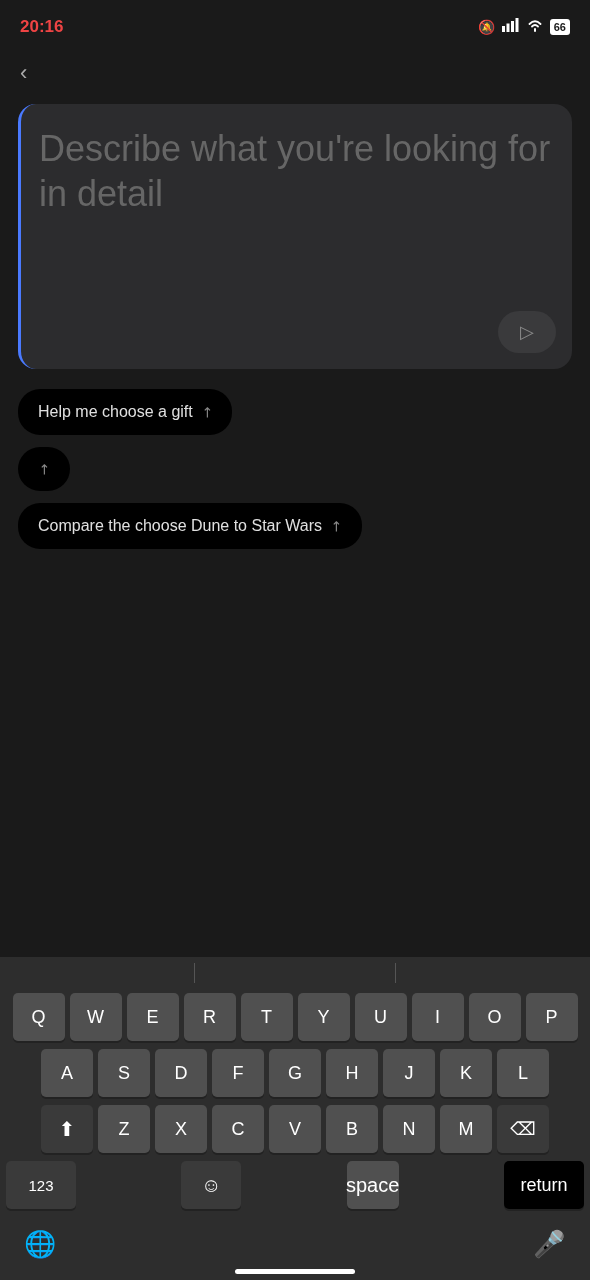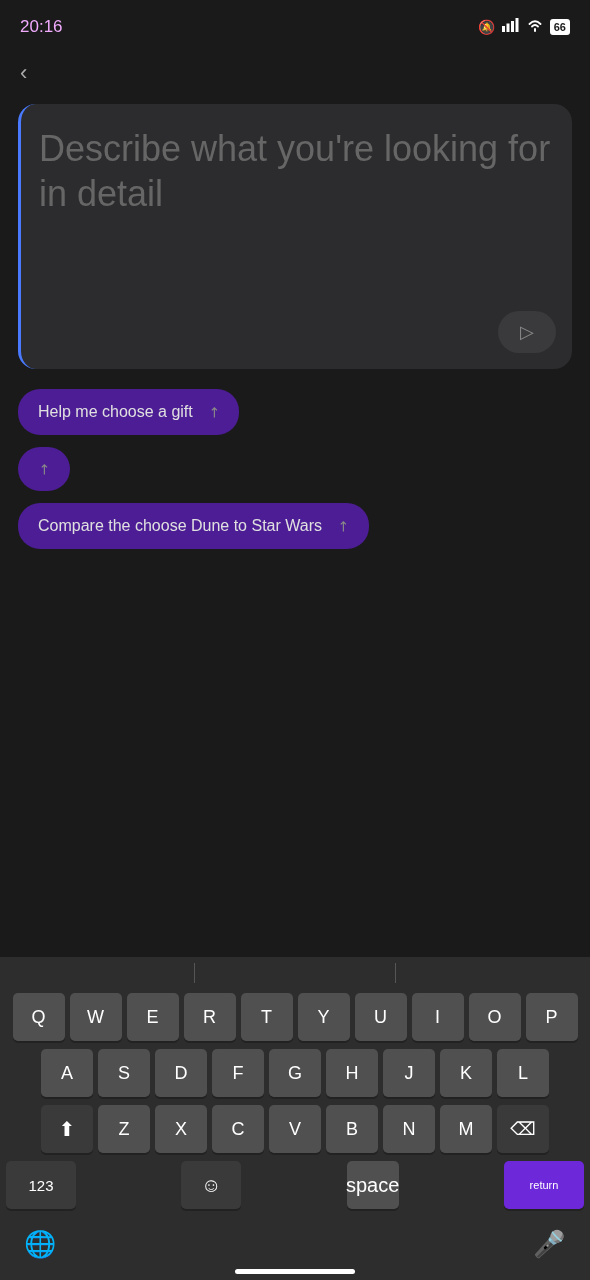--- a/index.html
+++ b/index.html
@@ -17,22 +17,22 @@
     
     .status-bar {
       display: flex;
       justify-content: space-between;
       align-items: center;
       padding: 12px 20px 8px;
       height: 50px;
     }
     .status-time {
       font-size: 17px;
-      font-weight: 400;
-      color: #f0abfc;
+      font-weight: 700;
+      color: #ef4444;
     }
     .status-icons {
       display: flex;
       align-items: center;
       gap: 6px;
     }
     .battery-box {
       background: #fff;
       color: #1a1a1a;
       font-size: 11px;
@@ -96,22 +96,22 @@
     
     .suggestions {
       display: flex;
       flex-direction: column;
       gap: 12px;
       margin-top: 4px;
     }
     .chip {
       display: inline-flex;
       align-items: center;
-      gap: 15px;
-      background: #4c1d95;
+      gap: 8px;
+      background: #000000;
       border-radius: 22px;
       padding: 14px 20px;
       cursor: pointer;
       font-size: 16px;
       color: #e0e0e0;
       align-self: flex-start;
     }
     .chip-arrow {
       font-size: 14px;
       color: #888;
@@ -211,22 +211,22 @@
       max-width: 60px;
     }
 
     .key-space {
       background: #505050;
       font-size: 20px;
       flex: 4;
     }
 
     .key-return {
-      background: #6d28d9;
-      font-size: 11px;
+      background: #000000;
+      font-size: 18px;
       min-width: 52px;
       flex: 1.5;
       max-width: 80px;
     }
 
     .keyboard-bottom {
       display: flex;
       justify-content: space-between;
       align-items: center;
       padding: 10px 24px 20px;

